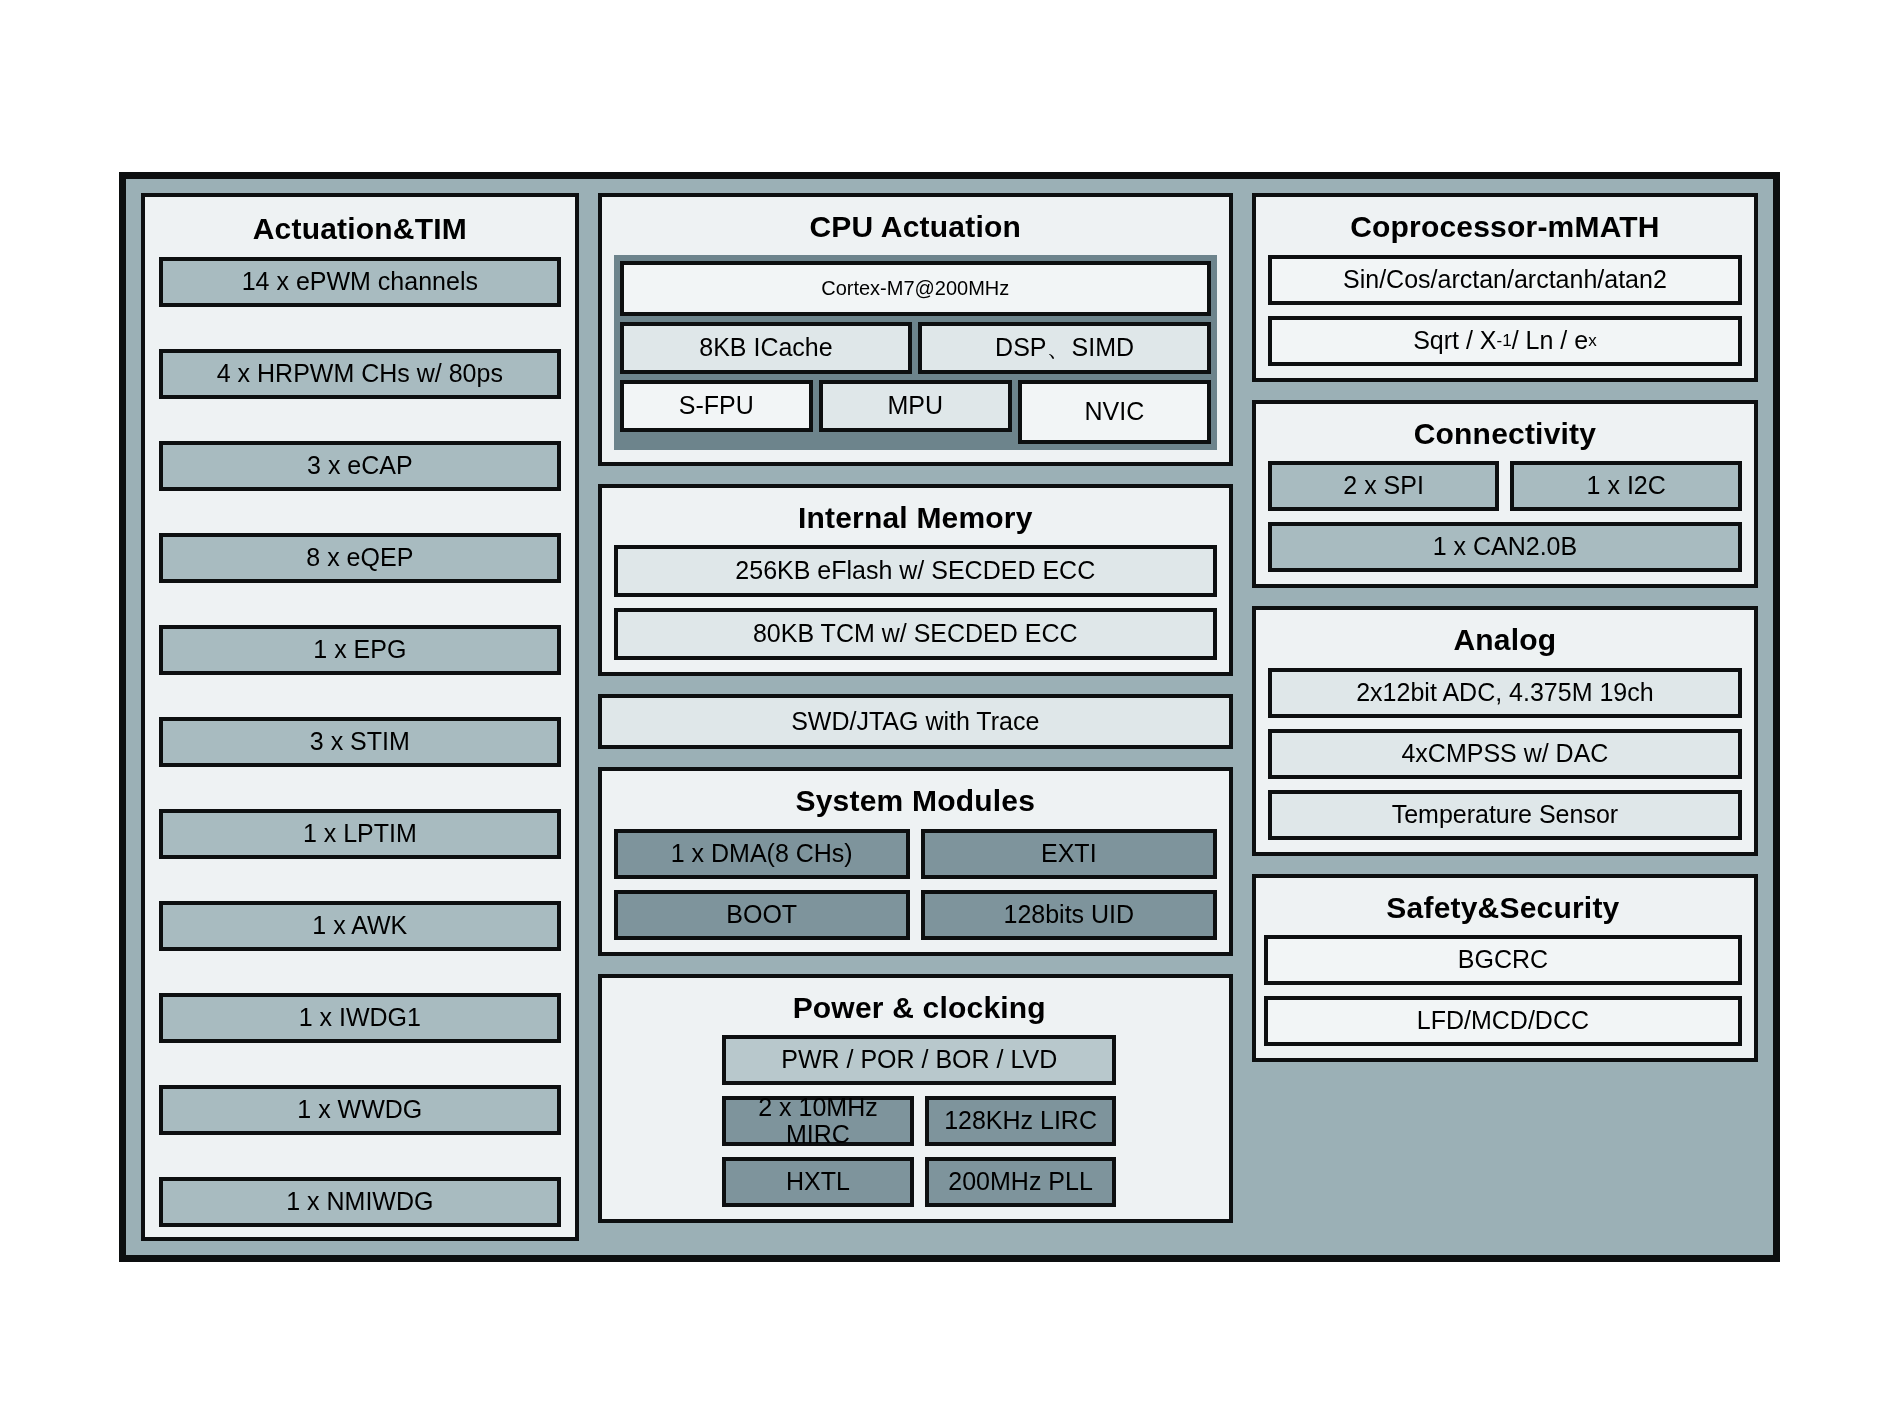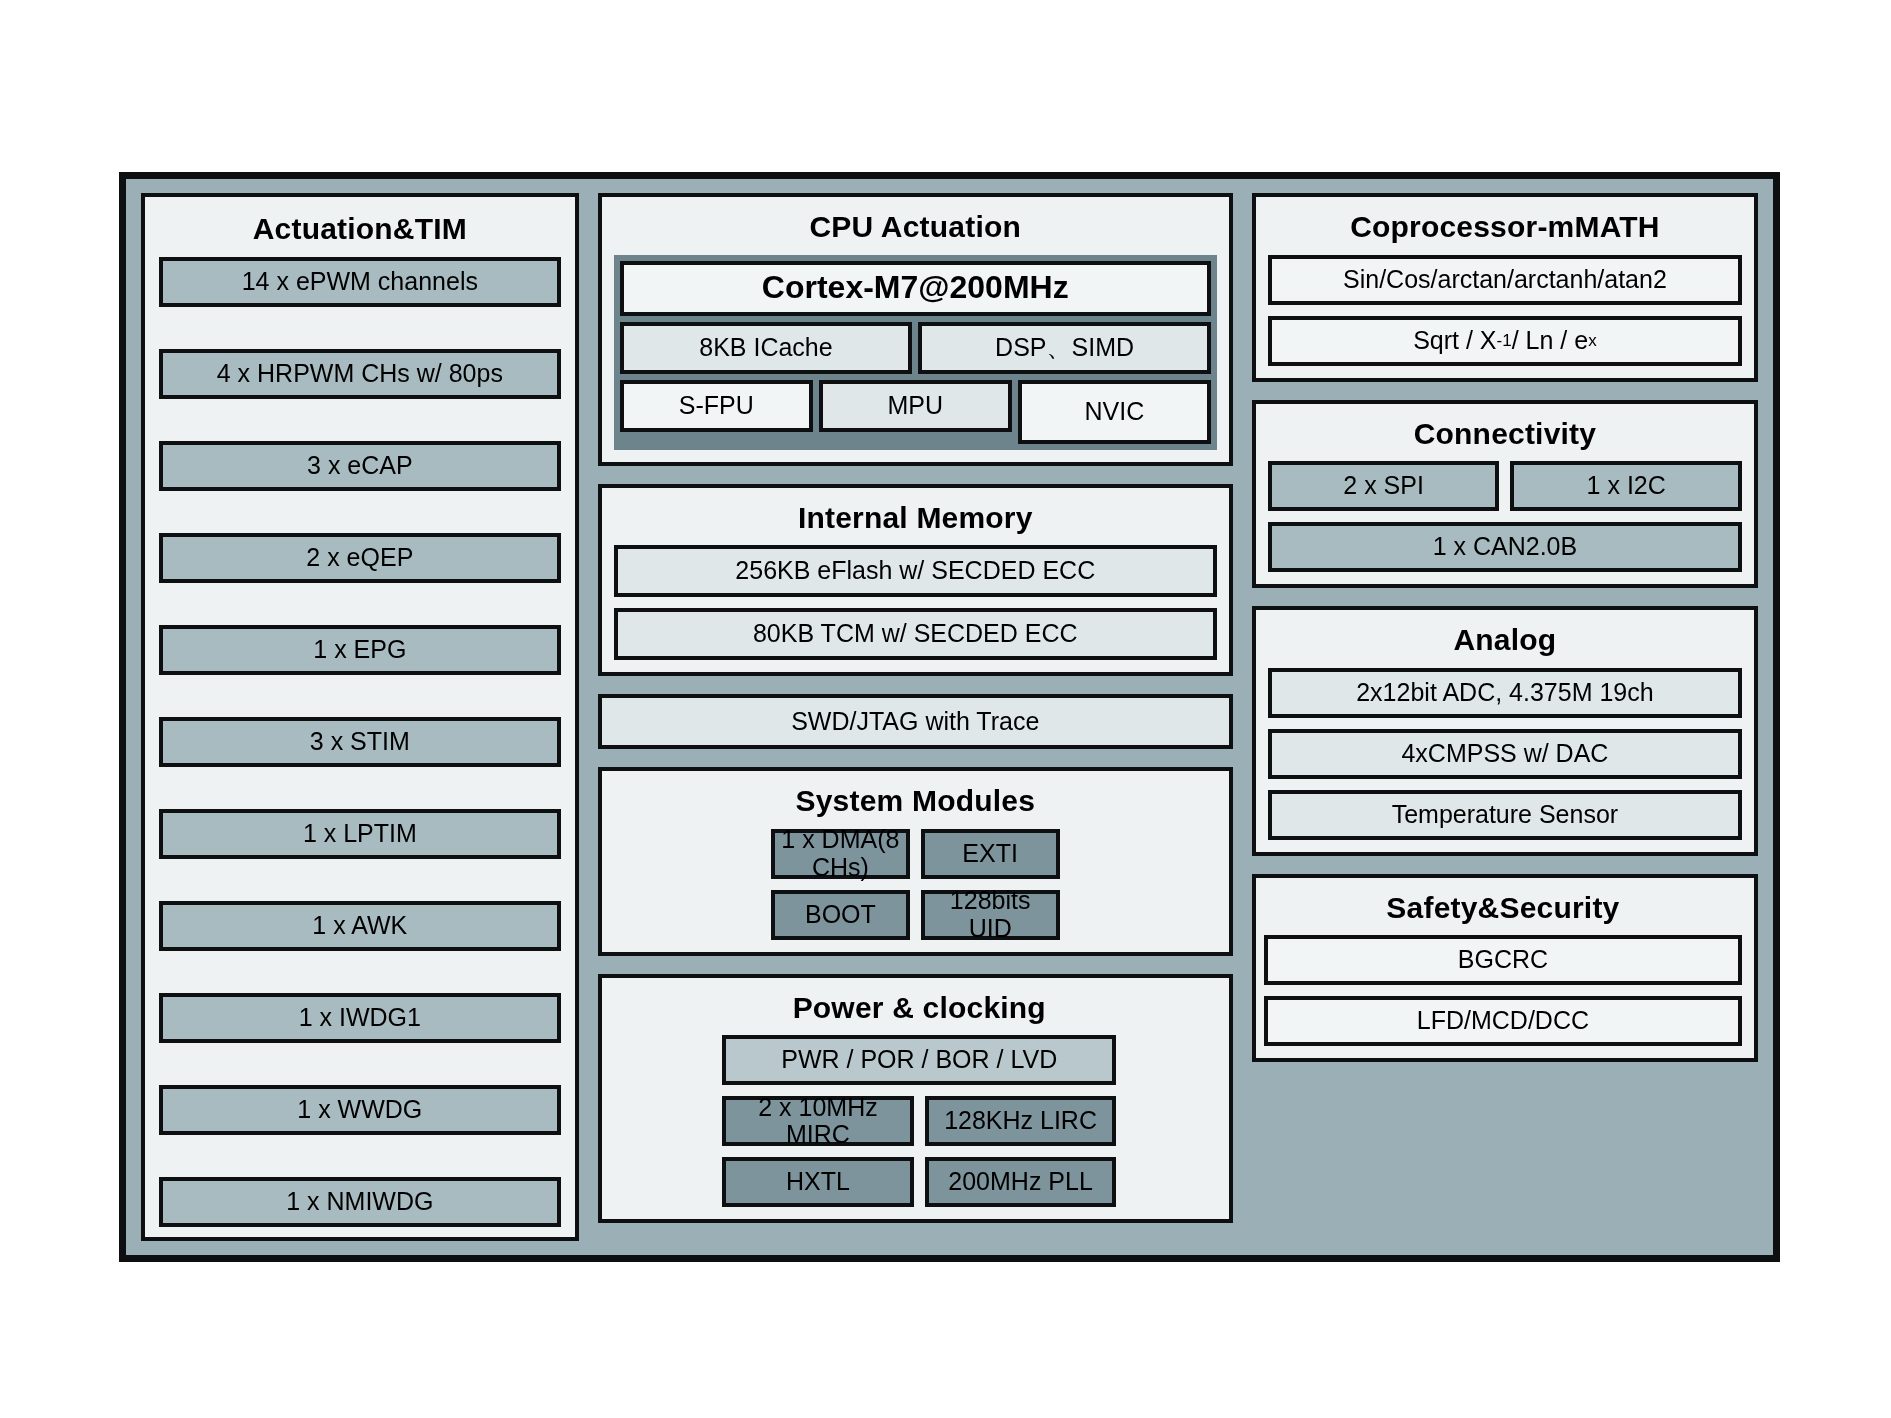--- a/index.html
+++ b/index.html
@@ -69,21 +69,21 @@
     <div class="col col-left">
       <div class="group" style="flex:1;padding:10px 14px 6px 14px;">
         <div class="group-title">Actuation&amp;TIM</div>
         <div class="act-list">
           <div class="cell fill-med">14 x ePWM channels</div>
           <div class="act-sp"></div>
           <div class="cell fill-med">4 x HRPWM CHs w/ 80ps</div>
           <div class="act-sp"></div>
           <div class="cell fill-med">3 x eCAP</div>
           <div class="act-sp"></div>
-          <div class="cell fill-med">2 x eQEP</div>
+          <div class="cell fill-med">8 x eQEP</div>
           <div class="act-sp"></div>
           <div class="cell fill-med">1 x EPG</div>
           <div class="act-sp"></div>
           <div class="cell fill-med">3 x STIM</div>
           <div class="act-sp"></div>
           <div class="cell fill-med">1 x LPTIM</div>
           <div class="act-sp"></div>
           <div class="cell fill-med">1 x AWK</div>
           <div class="act-sp"></div>
           <div class="cell fill-med">1 x IWDG1</div>
@@ -93,21 +93,21 @@
           <div class="cell fill-med">1 x NMIWDG</div>
         </div>
       </div>
     </div>
 
     <div class="col col-mid">
 
       <div class="group" style="padding:8px 12px 12px 12px;">
         <div class="group-title">CPU Actuation</div>
         <div class="cpu-inner">
-          <div class="cell fill-pale" style="height:55px;font-size:32px;font-weight:bold;">Cortex-M7@200MHz</div>
+          <div class="cell fill-pale" style="height:55px;font-size:20px;">Cortex-M7@200MHz</div>
           <div class="row" style="gap:6px;">
             <div class="cell fill-lite" style="height:52px;">8KB ICache</div>
             <div class="cell fill-lite" style="height:52px;">DSP、SIMD</div>
           </div>
           <div class="row" style="gap:6px;">
             <div class="cell fill-pale" style="height:52px;">S-FPU</div>
             <div class="cell fill-lite" style="height:52px;">MPU</div>
             <div class="cell fill-pale" style="height:64px;">NVIC</div>
           </div>
         </div>
@@ -116,21 +116,21 @@
       <div class="group" style="padding:8px 12px 12px 12px;">
         <div class="group-title">Internal Memory</div>
         <div class="stack">
           <div class="cell fill-lite" style="height:52px;">256KB eFlash w/ SECDED ECC</div>
           <div class="cell fill-lite" style="height:52px;">80KB TCM w/ SECDED ECC</div>
         </div>
       </div>
 
       <div class="cell fill-lite" style="height:55px;">SWD/JTAG with Trace</div>
 
-      <div class="group" style="padding:8px 12px 12px 12px;align-items:center;">
+      <div class="group" style="padding:8px 12px 12px 12px;">
         <div class="group-title">System Modules</div>
         <div class="stack">
           <div class="row">
             <div class="cell fill-dark" style="height:50px;">1 x DMA(8 CHs)</div>
             <div class="cell fill-dark" style="height:50px;">EXTI</div>
           </div>
           <div class="row">
             <div class="cell fill-dark" style="height:50px;">BOOT</div>
             <div class="cell fill-dark" style="height:50px;">128bits UID</div>
           </div>

